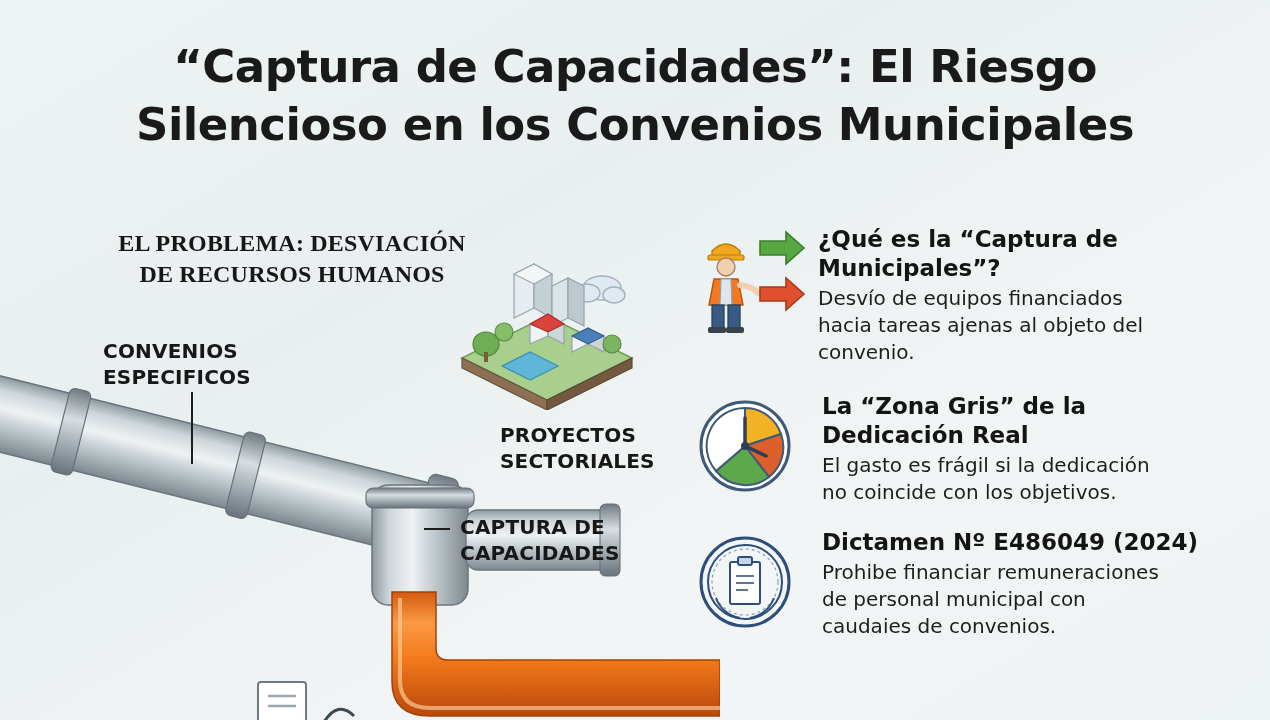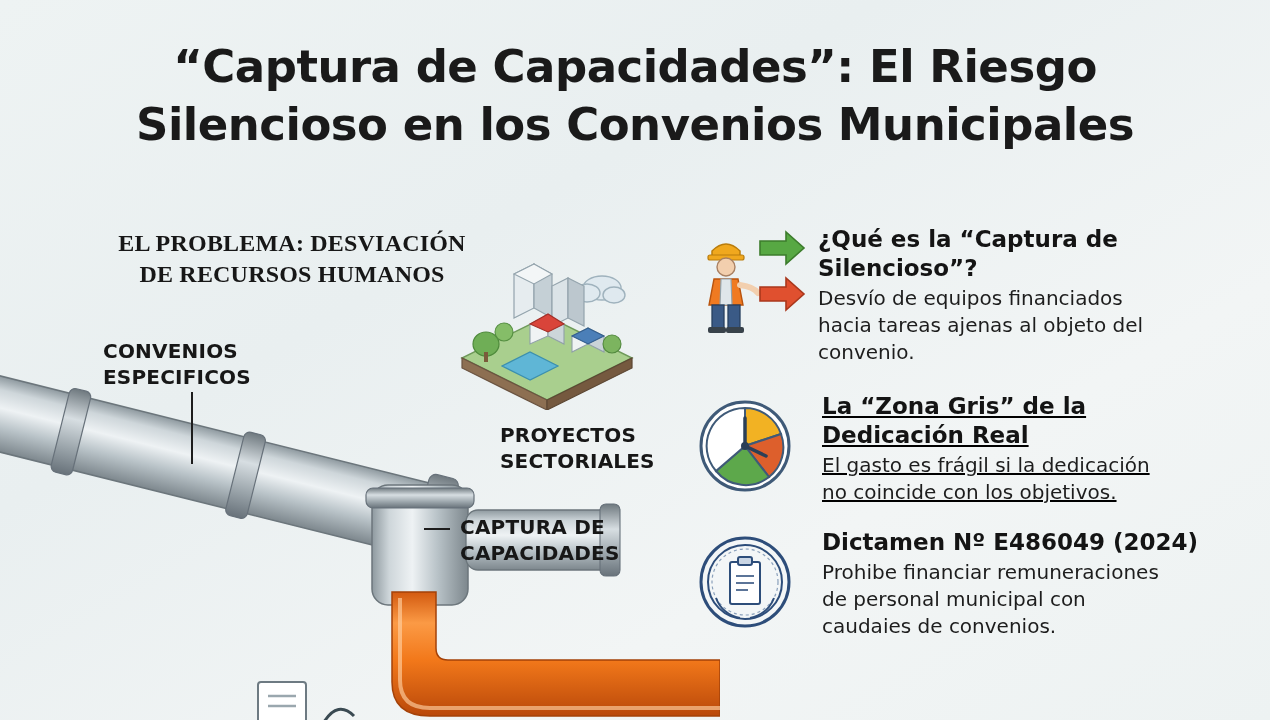--- a/index.html
+++ b/index.html
@@ -148,21 +148,21 @@
   }
   .r-body {
     font-family: "DejaVu Sans", sans-serif;
     font-size: 20px;
     line-height: 27px;
     color: #1d1d1d;
     margin-top: 2px;
   }
   .item2 .r-text, .item3 .r-text { margin-left: 132px; }
   .item1 { top: 0; }
-  .item2 { margin-top: 26px; text-decoration: underline; }
+  .item2 { margin-top: 26px; }
   .item3 { }
 </style>
 </head>
 <body>
 
 <div id="infographic">
 
   <div class="title-block">
     <div class="title-line">“Captura de Capacidades”: El Riesgo</div>
     <div class="title-line">Silencioso en los Convenios Municipales</div>
@@ -314,21 +314,21 @@
           </g>
 
           <g>
             <path d="M70 62 h26 v-9 l18 16 -18 16 v-9 h-26 z" fill="#e0502f" stroke="#a9371c" stroke-width="1.6"></path>
           </g>
         </svg>
       </div>
       <div class="r-text">
         <div class="r-title">
           <div>¿Qué es la “Captura de</div>
-          <div>Silencioso”?</div>
+          <div>Municipales”?</div>
         </div>
         <div class="r-body">
           <div>Desvío de equipos financiados</div>
           <div>hacia tareas ajenas al objeto del</div>
           <div>convenio.</div>
         </div>
       </div>
     </div>
 
     <div class="r-item item2">

